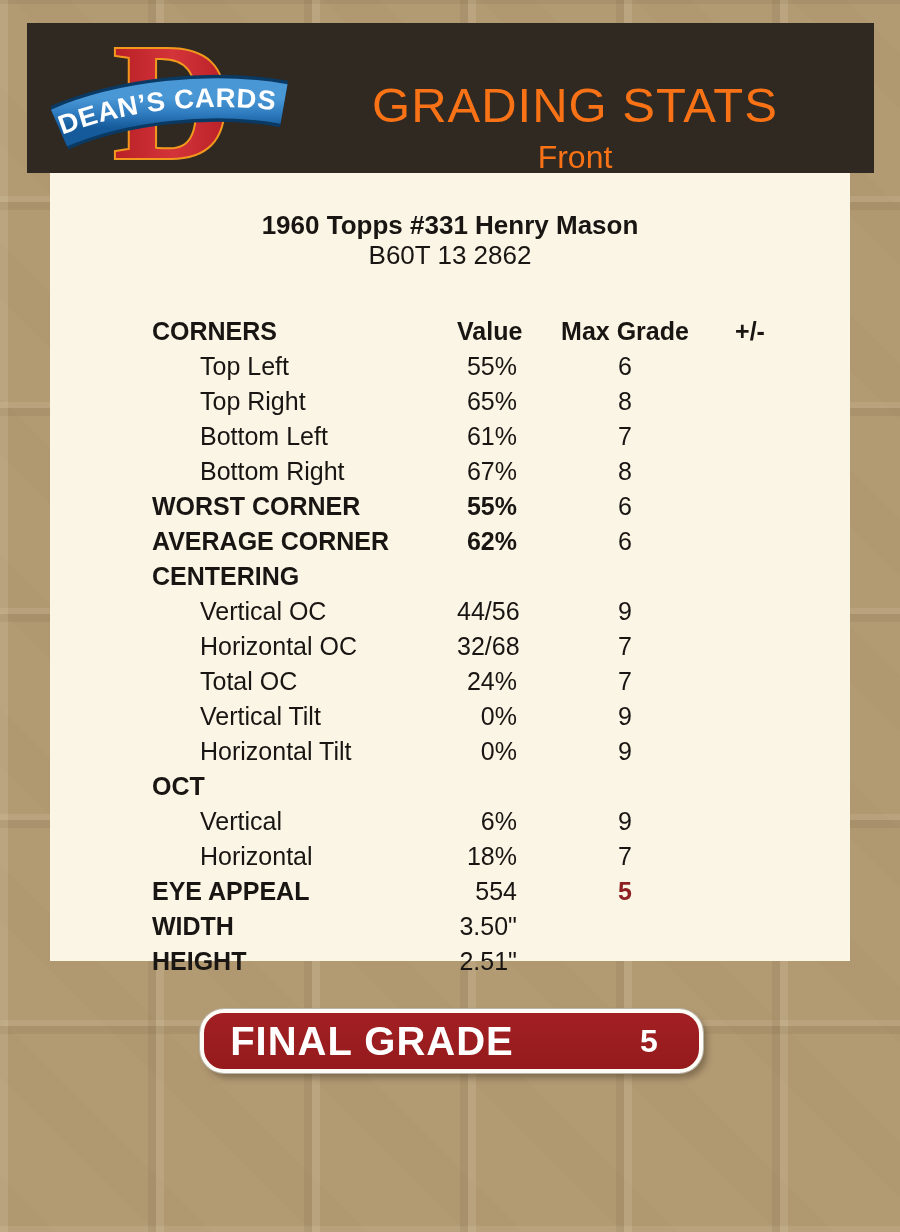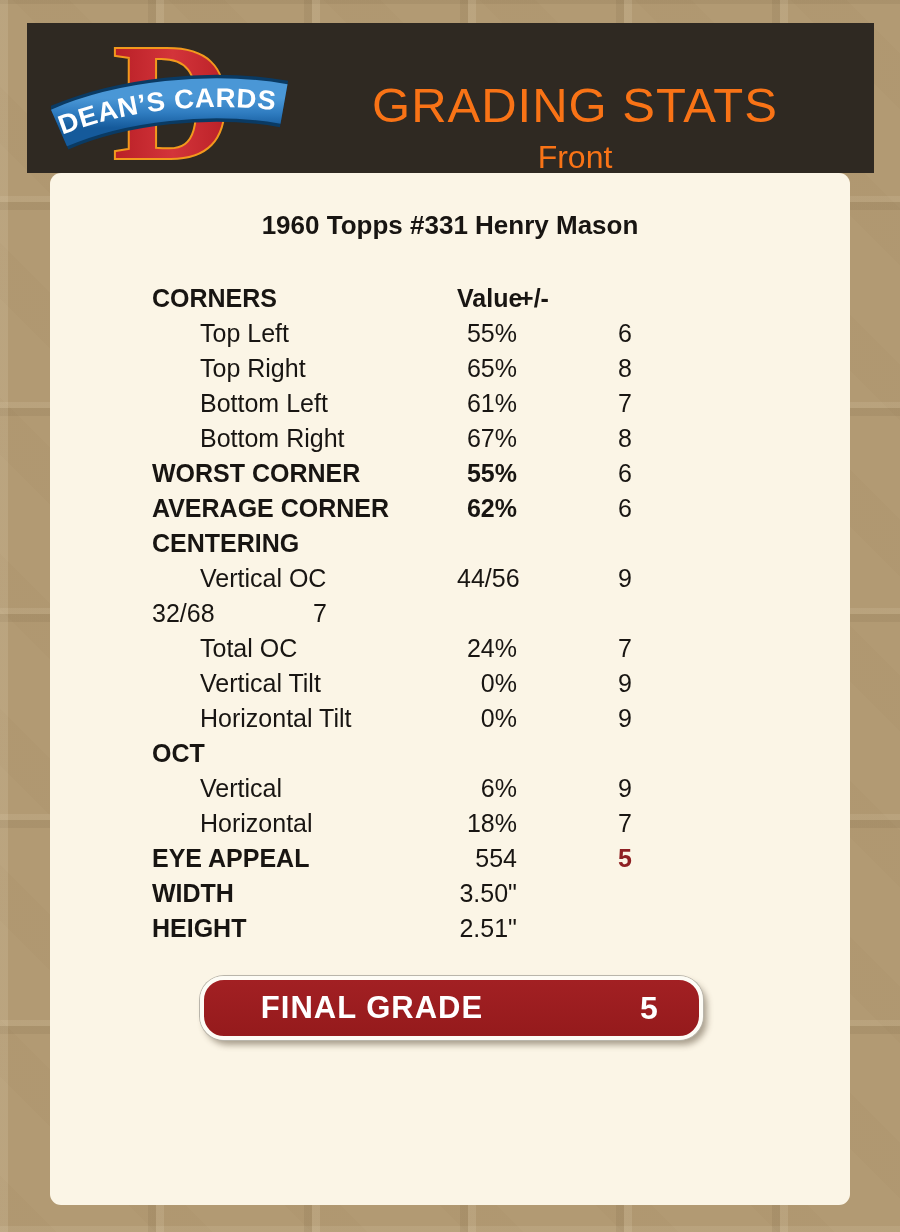--- a/index.html
+++ b/index.html
@@ -31,25 +31,24 @@
   .header-text {
     position: absolute; left: 298px; top: 38px; width: 500px;
     text-align: center; color: #f97316; margin-top: 18px;
   }
   .header-title { font-size: 49px; line-height: 52px; letter-spacing: 1px; white-space: nowrap; }
   .header-subtitle { font-size: 32px; line-height: 34px; margin-top: 9px; }
 
   
   .panel {
     position: absolute; left: 50px; top: 173px;
-    width: 800px; height: 1032px;
+    width: 800px; height: 788px;
     background: #fbf5e6;
     z-index: 1;
     color: #181512;
-    border-radius: 11px;
   }
   .card-title { margin-top: 39px; text-align: center; font-size: 26px; line-height: 27px; font-weight: bold; }
   .card-code  { text-align: center; font-size: 26px; line-height: 33px; }
 
   
   .stats { margin: 42px 0 0 102px; }
   .row { display: flex; height: 35px; align-items: center; font-size: 25px; }
   .c-label { width: 305px; box-sizing: border-box; }
   .c-value { width: 60px;  text-align: right; }
   .c-grade { width: 216px; text-align: center; }
@@ -68,21 +67,21 @@
     width: 495px; height: 56px;
     background: linear-gradient(#a22023, #951a1c);
     border: 4px solid #fdfcf6;
     border-radius: 24px;
     box-shadow: 0 0 0 1px #b9b5ab, 4px 5px 6px rgba(70,55,35,0.45);
     cursor: pointer;
   }
   .fg-label {
     position: absolute; left: 0; top: 0; width: 336px; height: 100%;
     display: flex; align-items: center; justify-content: center;
-    color: #ffffff; font-size: 31px; font-weight: bold; letter-spacing: 1px;
+    color: #ffffff; font-size: 40px; font-weight: bold; letter-spacing: 1px;
     white-space: nowrap;
   }
   .fg-value {
     position: absolute; left: 423px; top: 0; width: 44px; height: 100%;
     display: flex; align-items: center; justify-content: center;
     color: #ffffff; font-size: 32px; font-weight: bold;
   }
 </style>
 </head>
 <body>
@@ -112,25 +111,27 @@
     </text>
   </svg>
   <div class="header-text">
     <div class="header-title">GRADING STATS</div>
     <div class="header-subtitle">Front</div>
   </div>
 </div>
 
 <div class="panel">
   <div class="card-title">1960 Topps #331 Henry Mason</div>
+  <div class="card-code">B60T 13 2862</div>
 
   <div class="stats">
     <div class="row thead">
       <span class="c-label">CORNERS</span>
       <span class="c-value">Value</span>
+      <span class="c-grade">Max Grade</span>
       <span class="c-pm">+/-</span>
     </div>
 
     <div class="row ind">
       <span class="c-label">Top Left</span>
       <span class="c-value">55%</span>
       <span class="c-grade">6</span>
       <span class="c-pm"></span>
     </div>
     <div class="row ind">
@@ -170,20 +171,21 @@
       <span class="c-grade"></span>
       <span class="c-pm"></span>
     </div>
     <div class="row ind">
       <span class="c-label">Vertical OC</span>
       <span class="c-value">44/56</span>
       <span class="c-grade">9</span>
       <span class="c-pm"></span>
     </div>
     <div class="row ind">
+      <span class="c-label">Horizontal OC</span>
       <span class="c-value">32/68</span>
       <span class="c-grade">7</span>
       <span class="c-pm"></span>
     </div>
     <div class="row ind">
       <span class="c-label">Total OC</span>
       <span class="c-value">24%</span>
       <span class="c-grade">7</span>
       <span class="c-pm"></span>
     </div>

